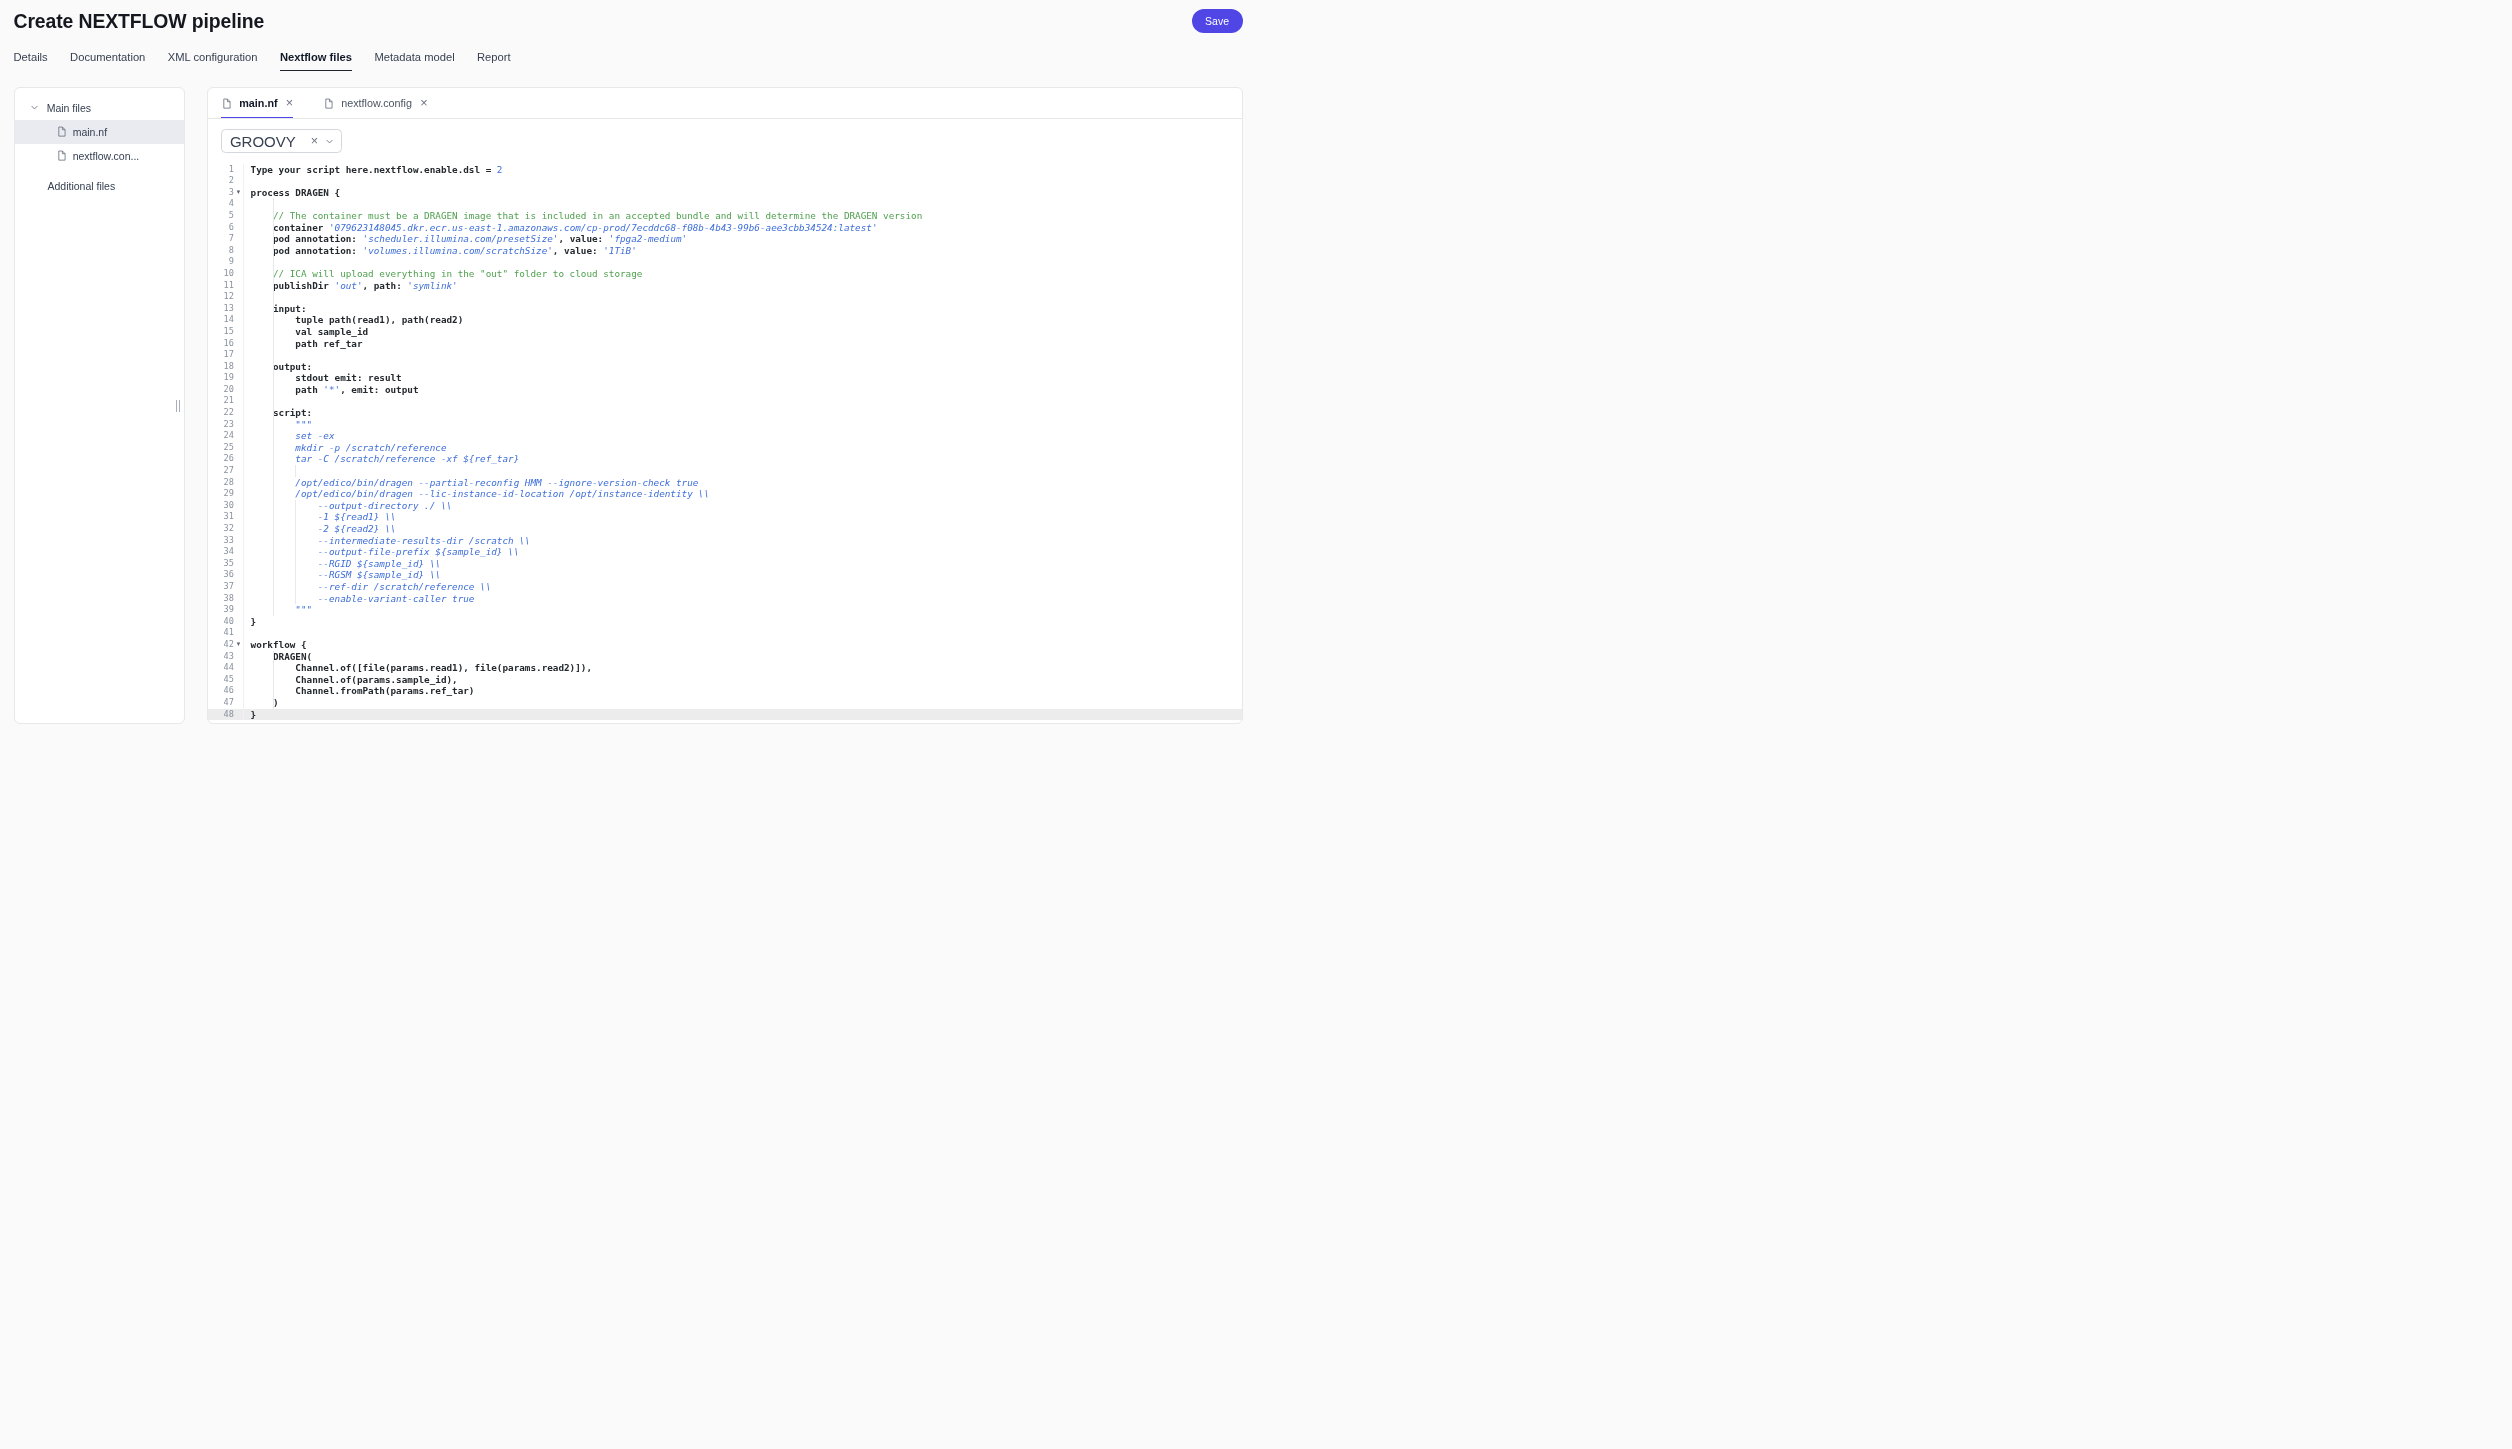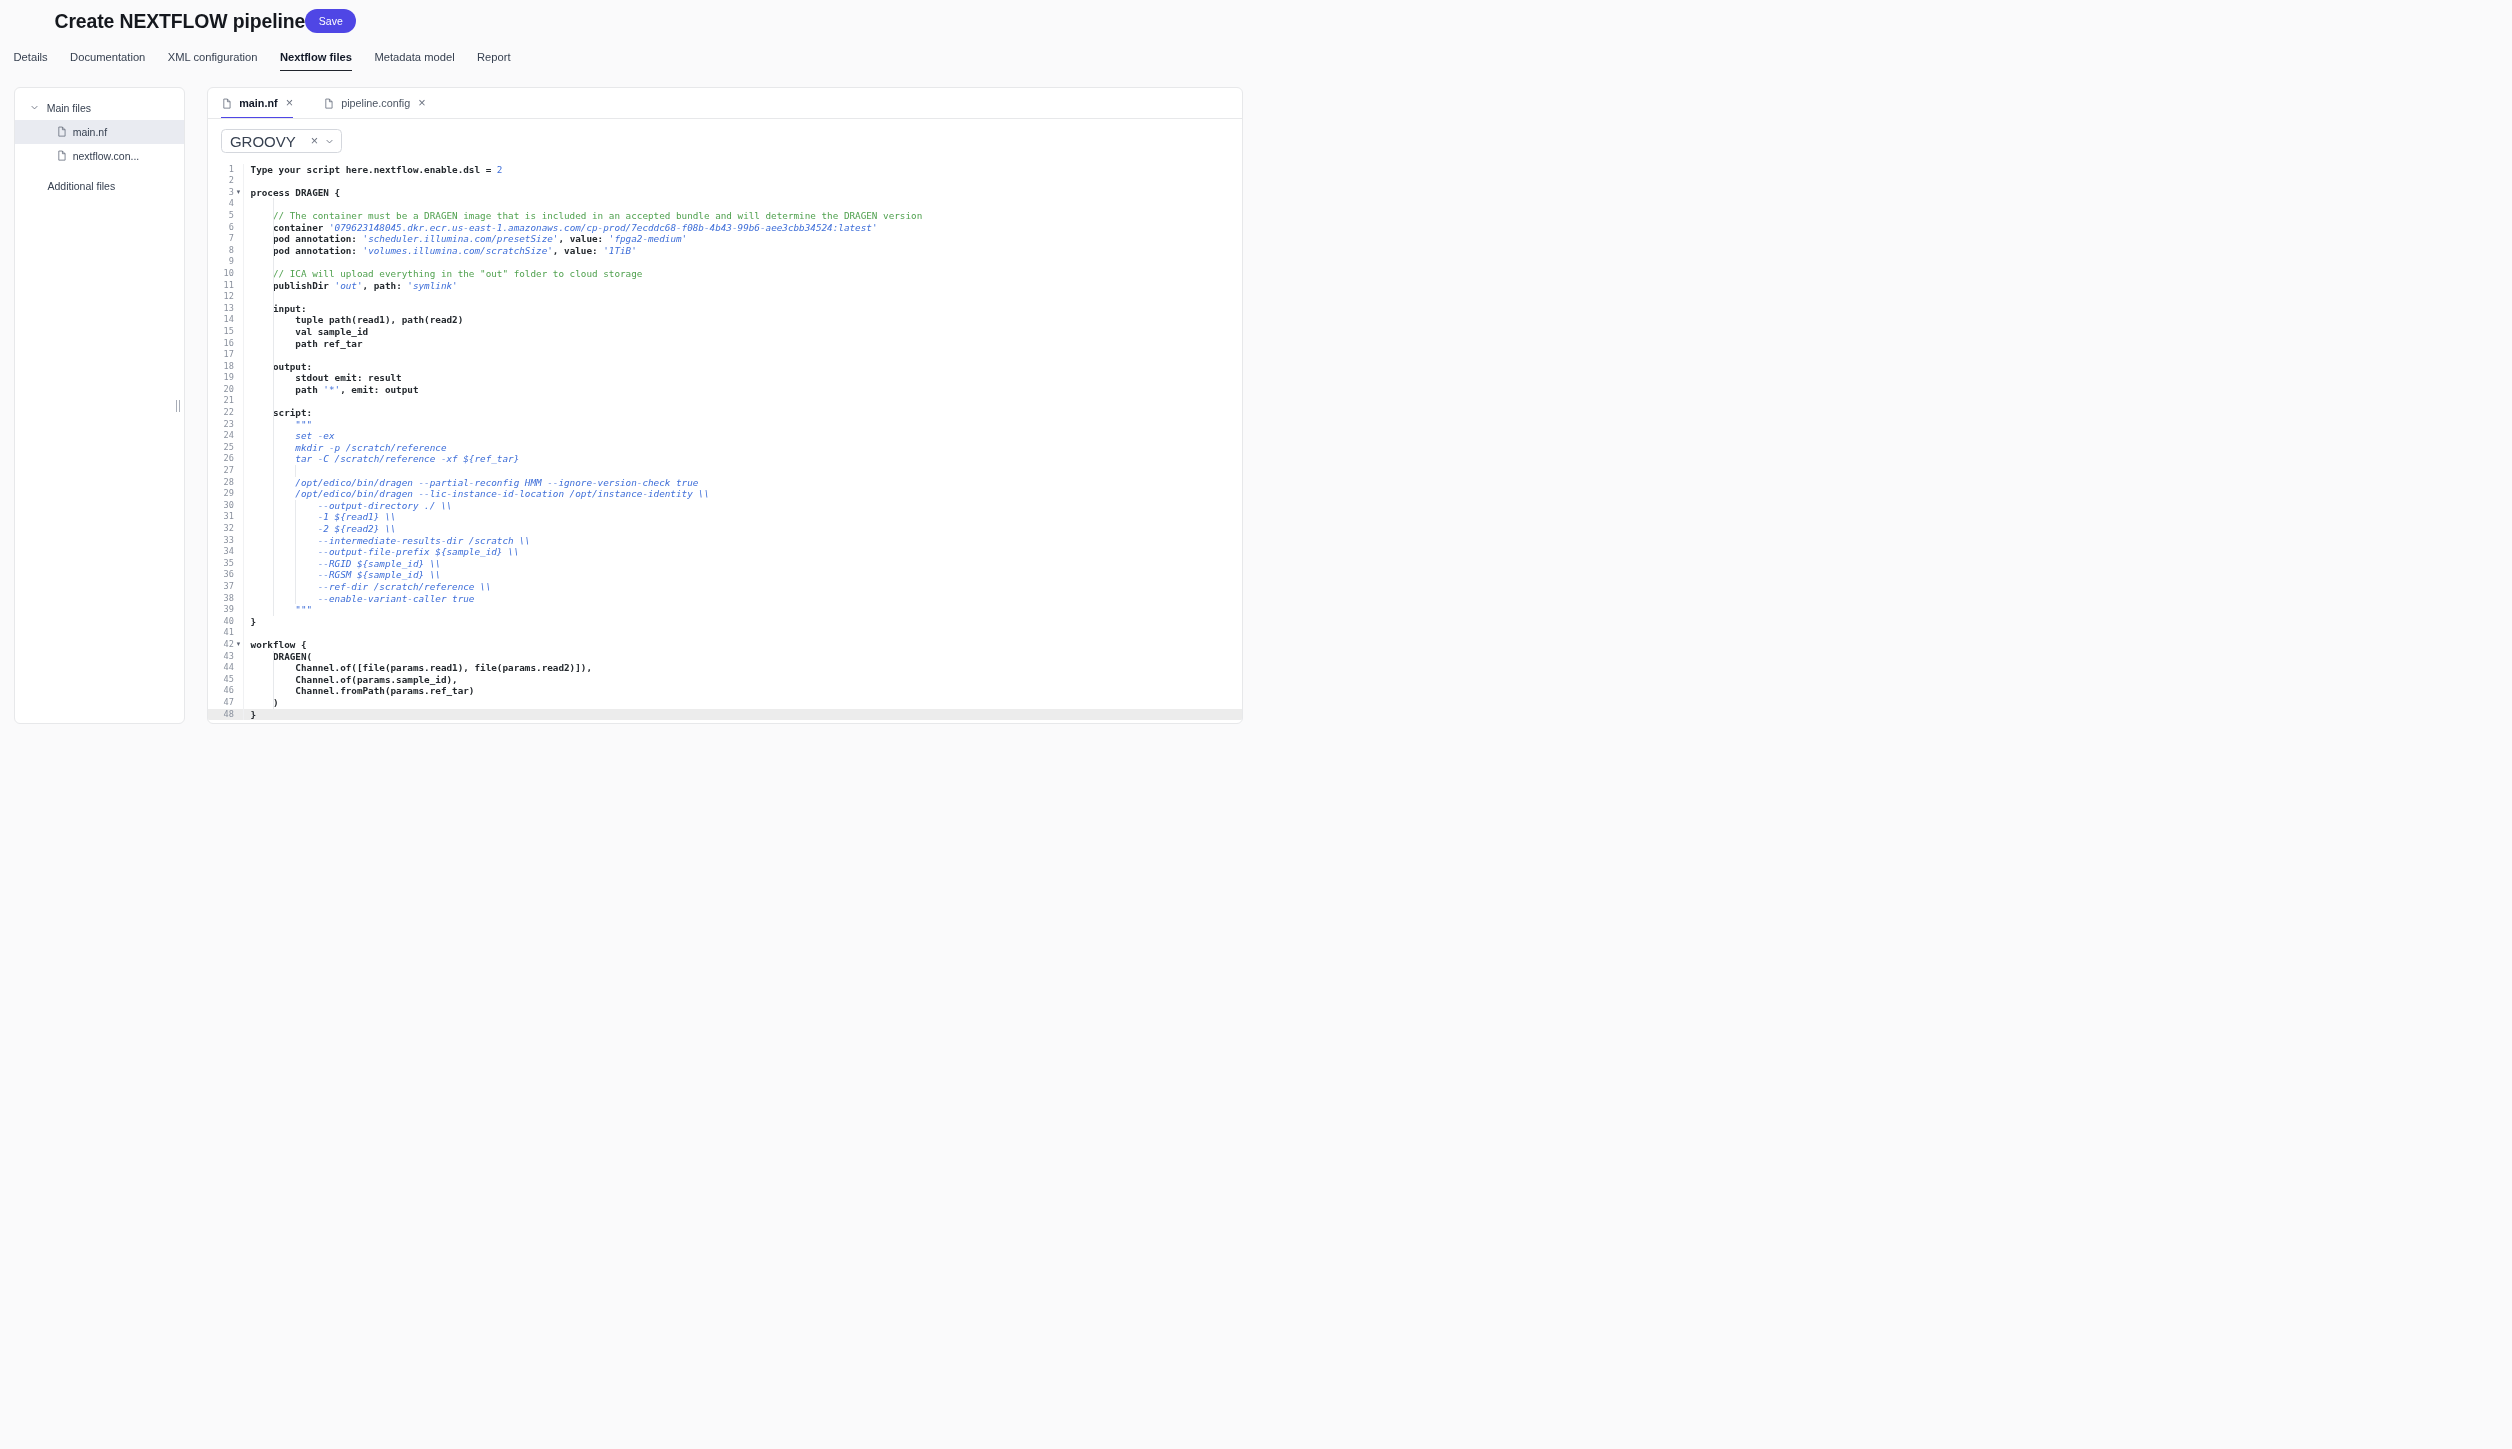--- a/index.html
+++ b/index.html
@@ -6,21 +6,21 @@
   html { background:#fafafb; }
   body {
     width:1256px; height:725px; position:relative; overflow:hidden;
     background:#fafafb; font-family:"Liberation Sans", sans-serif; color:#1f2430;
   }
   :root {
     --accent:#4f46e5; --tk-plain:#24292e; --tk-comment:#50a14f;
     --tk-string:#3e6ed8; --tk-number:#3e6ed8;
   }
   
-  .topbar { display:flex; justify-content:flex-start; align-items:center; padding:9px 13.5px 0 13.5px;margin-left:41px; }
+  .topbar { display:flex; justify-content:space-between; align-items:center; padding:9px 13.5px 0 13.5px; }
   h1 { font-size:19.4px; font-weight:600; color:#15181e; letter-spacing:-0.1px; }
   .save {
     background:var(--accent); color:#fff; border:none; border-radius:12px;
     padding:6px 13.5px; font-size:10.5px; font-family:inherit; cursor:pointer;
   }
   
   .mtabs { display:flex; gap:22.4px; padding:0 13.5px; margin-top:18px; }
   .mtab { font-size:11.2px; color:#374151; padding-bottom:6.7px; cursor:pointer; border-bottom:1.5px solid transparent; }
   .mtab.active { font-weight:700; color:#111827; border-bottom-color:#20242c; }
   
@@ -129,21 +129,21 @@
             <span class="fname">main.nf</span>
             <span class="xclose">×</span>
           </div>
           <div class="ftab">
             <span class="ficon">
               <svg width="11.2" height="11.2" viewBox="0 0 16 16">
                 <path d="M4 1.5 H9.2 L13 5.3 V14.5 H4 Z" fill="none" stroke="#6b7280" stroke-width="1.2" stroke-linejoin="round"></path>
                 <path d="M9.2 1.5 V5.3 H13" fill="none" stroke="#6b7280" stroke-width="1.2" stroke-linejoin="round"></path>
               </svg>
             </span>
-            <span class="fname">pipeline.config</span>
+            <span class="fname">nextflow.config</span>
             <span class="xclose">×</span>
           </div>
         </div>
 
       <div class="lang">
         <span class="lang-label">GROOVY</span>
         <span class="xclose">×</span>
         <span class="caret">
           <svg width="9" height="9" viewBox="0 0 16 16">
               <path d="M3.5 6l4.5 4.5L12.5 6" fill="none" stroke="#6b7280" stroke-width="1.6" stroke-linecap="round" stroke-linejoin="round"></path>

